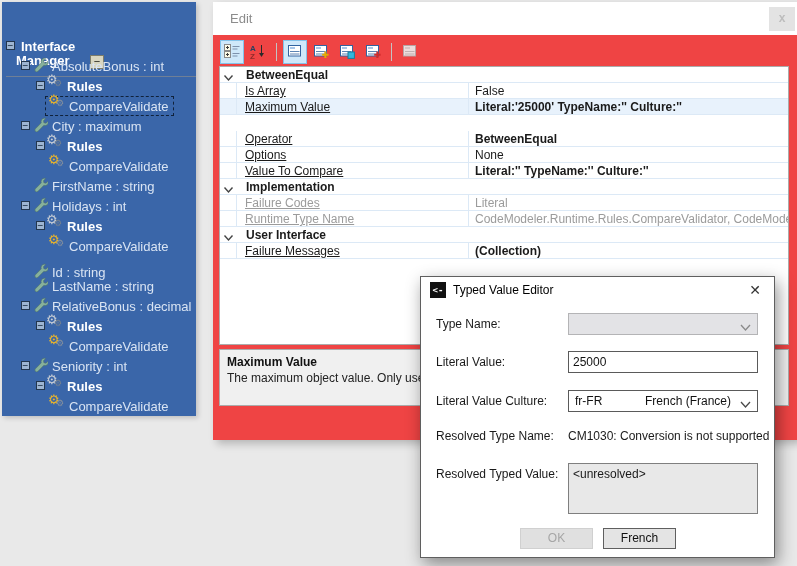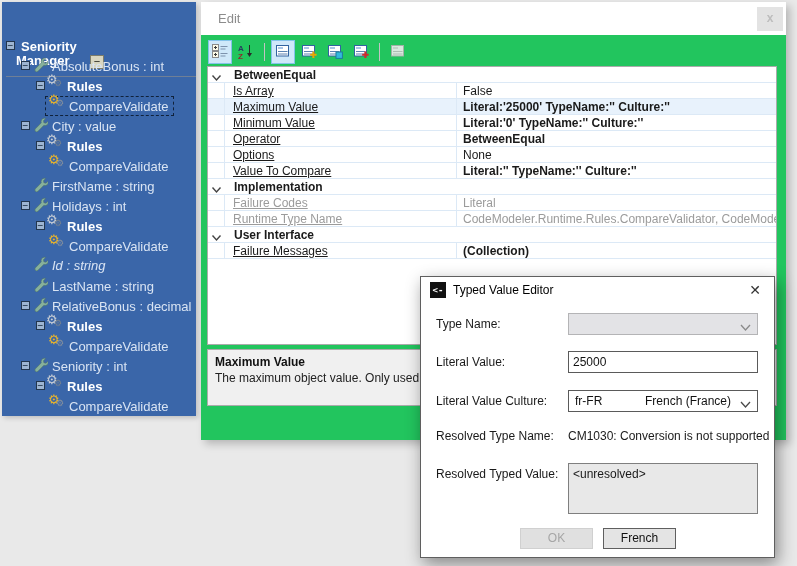--- a/index.html
+++ b/index.html
@@ -24,21 +24,21 @@
                  padding:0 5px 0 4px;border:1px dashed transparent;white-space:nowrap;}
   .trow.sel .content{border-color:#10223b;}
   .trow .lbl{color:#d9e4f3;font-size:13px;margin-left:4px;}
   .trow .lbl.bold{color:#ffffff;font-weight:bold;}
   .ticon{width:15px;height:15px;display:inline-block;position:relative;flex:0 0 15px;}
   .gears{position:relative;width:15px;height:15px;display:inline-block;}
   .gears .g1{position:absolute;left:-2px;top:-5px;font-size:13px;}
   .gears .g2{position:absolute;left:6px;top:1px;font-size:9px;}
 
   
-  .edit-panel{position:absolute;left:201px;top:2px;width:585px;height:438px;background:#22c55e;
+  .edit-panel{position:absolute;left:213px;top:2px;width:585px;height:438px;background:#ef4444;
               box-shadow:4px 4px 8px rgba(0,0,0,0.22);}
   .edit-header{position:absolute;left:0;top:0;right:0;height:33px;background:#ffffff;}
   .edit-title{position:absolute;left:17px;top:9px;color:#8c8c8c;font-size:13px;}
   .edit-close{position:absolute;right:3px;top:5px;width:26px;height:24px;background:#e3e3e3;
               color:#bdbdbd;font-size:12px;font-weight:bold;text-align:center;line-height:23px;}
   .toolbar{position:absolute;left:6px;top:38px;height:24px;display:flex;align-items:center;}
   .tbtn{width:24px;height:24px;border:1px solid transparent;background:transparent;
         display:flex;align-items:center;justify-content:center;padding:0;margin:0 1px;box-sizing:border-box;}
   .tbtn.sel{background:#cfe8fa;border-color:#84c3ea;}
   .tbtn.disabled{opacity:0.9;}
@@ -100,21 +100,21 @@
 
   <div class="tree-panel">
     <div class="tree-header">
       <span class="tree-title">Manager</span>
       <span class="tree-collapse">−</span>
     </div>
     <div class="tree-body" id="tree-body">
         <div class="trow" style="top: 3px;">
           <span class="exp" style="left:4px">−</span>
           <span class="content" style="left:10px">
-            <span class="lbl bold">Seniority</span>
+            <span class="lbl bold">Interface</span>
           </span>
         </div>
         <div class="trow" style="top: 23px;">
           <span class="exp" style="left:19px">−</span>
           <span class="content" style="left:26px">
             <span><span class="ticon"><svg width="15" height="15" viewBox="0 0 16 16">
                   <path d="M12.2 1.2a3.6 3.6 0 0 0-3.3 5L2.6 12.5a1.9 1.9 0 0 0 2.7 2.7l6.3-6.3a3.6 3.6 0 0 0 4.6-4.6L13.9 6.6l-2.3-.4-.4-2.3 2.3-2.3a3.6 3.6 0 0 0-1.3-.4z" fill="#87b19c" stroke="#4f7363" stroke-width="0.6"></path>
                 </svg></span></span>
             <span class="lbl">AbsoluteBonus : int</span>
           </span>
@@ -131,21 +131,21 @@
             <span><span class="ticon"><span class="gears"><span class="g1" style="color:#e8b42c">⚙</span><span class="g2" style="color:#87919d">⚙</span></span></span></span>
             <span class="lbl">CompareValidate</span>
           </span>
         </div>
         <div class="trow" style="top: 83px;">
           <span class="exp" style="left:19px">−</span>
           <span class="content" style="left:26px">
             <span><span class="ticon"><svg width="15" height="15" viewBox="0 0 16 16">
                   <path d="M12.2 1.2a3.6 3.6 0 0 0-3.3 5L2.6 12.5a1.9 1.9 0 0 0 2.7 2.7l6.3-6.3a3.6 3.6 0 0 0 4.6-4.6L13.9 6.6l-2.3-.4-.4-2.3 2.3-2.3a3.6 3.6 0 0 0-1.3-.4z" fill="#87b19c" stroke="#4f7363" stroke-width="0.6"></path>
                 </svg></span></span>
-            <span class="lbl">City : value</span>
+            <span class="lbl">City : maximum</span>
           </span>
         </div>
         <div class="trow" style="top: 103px;">
           <span class="exp" style="left:34px">−</span>
           <span class="content" style="left:41px">
             <span><span class="ticon"><span class="gears"><span class="g1" style="color:#c6ccd4">⚙</span><span class="g2" style="color:#77828e">⚙</span></span></span></span>
             <span class="lbl bold">Rules</span>
           </span>
         </div>
         <div class="trow" style="top: 123px;">
@@ -177,21 +177,21 @@
             <span><span class="ticon"><span class="gears"><span class="g1" style="color:#c6ccd4">⚙</span><span class="g2" style="color:#77828e">⚙</span></span></span></span>
             <span class="lbl bold">Rules</span>
           </span>
         </div>
         <div class="trow" style="top: 203px;">
           <span class="content" style="left:43px">
             <span><span class="ticon"><span class="gears"><span class="g1" style="color:#e8b42c">⚙</span><span class="g2" style="color:#87919d">⚙</span></span></span></span>
             <span class="lbl">CompareValidate</span>
           </span>
         </div>
-        <div class="trow" style="top: 222px; font-style: italic;">
+        <div class="trow" style="top: 229px;">
           <span class="content" style="left:26px">
             <span><span class="ticon"><svg width="15" height="15" viewBox="0 0 16 16">
                   <path d="M12.2 1.2a3.6 3.6 0 0 0-3.3 5L2.6 12.5a1.9 1.9 0 0 0 2.7 2.7l6.3-6.3a3.6 3.6 0 0 0 4.6-4.6L13.9 6.6l-2.3-.4-.4-2.3 2.3-2.3a3.6 3.6 0 0 0-1.3-.4z" fill="#87b19c" stroke="#4f7363" stroke-width="0.6"></path>
                 </svg></span></span>
             <span class="lbl">Id : string</span>
           </span>
         </div>
         <div class="trow" style="top: 243px;">
           <span class="content" style="left:26px">
             <span><span class="ticon"><svg width="15" height="15" viewBox="0 0 16 16">
@@ -323,25 +323,20 @@
         </div>
         <div class="grow" style="top: 16px;">
           <span class="gutter"></span>
                      <span class="pname">Is Array</span>
                      <span class="pval">False</span>
         </div>
         <div class="grow selrow" style="top: 32px;">
           <span class="gutter"></span>
                      <span class="pname">Maximum Value</span>
                      <span class="pval b">Literal:'25000' TypeName:'' Culture:''</span>
-        </div>
-        <div class="grow" style="top: 48px;">
-          <span class="gutter"></span>
-                     <span class="pname">Minimum Value</span>
-                     <span class="pval b">Literal:'0' TypeName:'' Culture:''</span>
         </div>
         <div class="grow" style="top: 64px;">
           <span class="gutter"></span>
                      <span class="pname">Operator</span>
                      <span class="pval b">BetweenEqual</span>
         </div>
         <div class="grow" style="top: 80px;">
           <span class="gutter"></span>
                      <span class="pname">Options</span>
                      <span class="pval">None</span>

